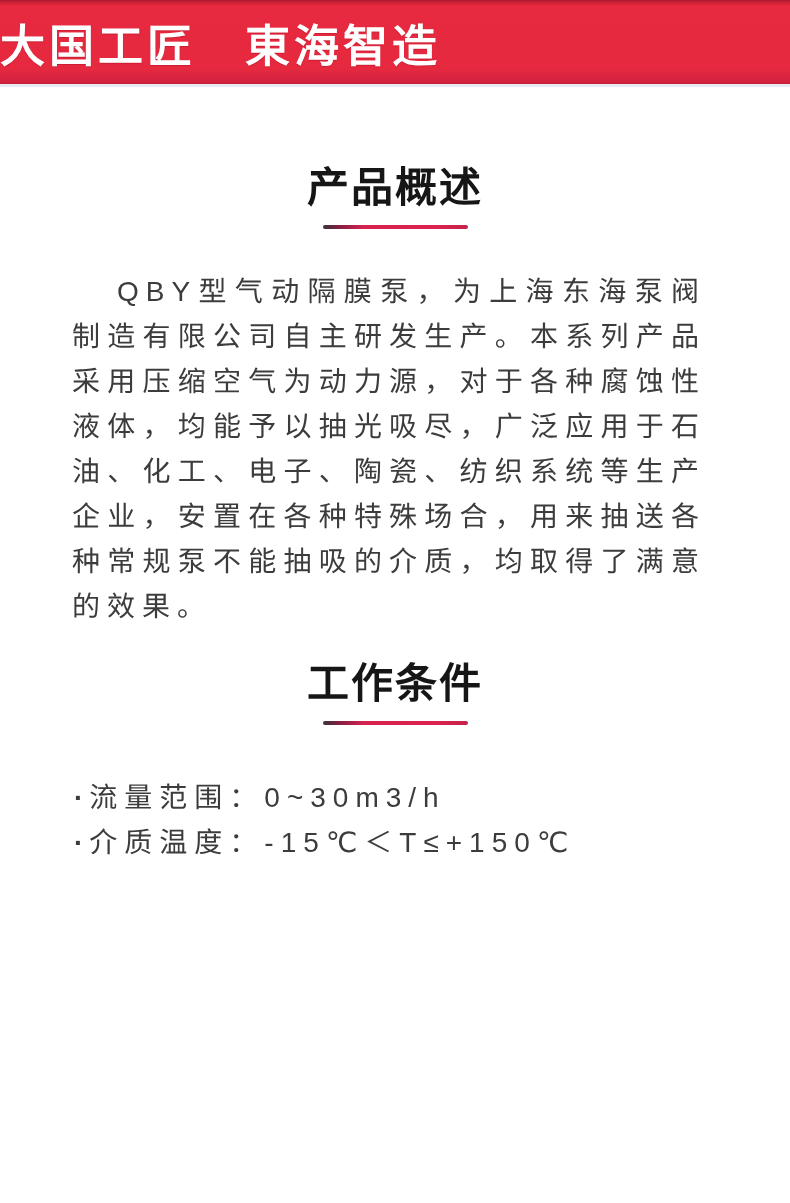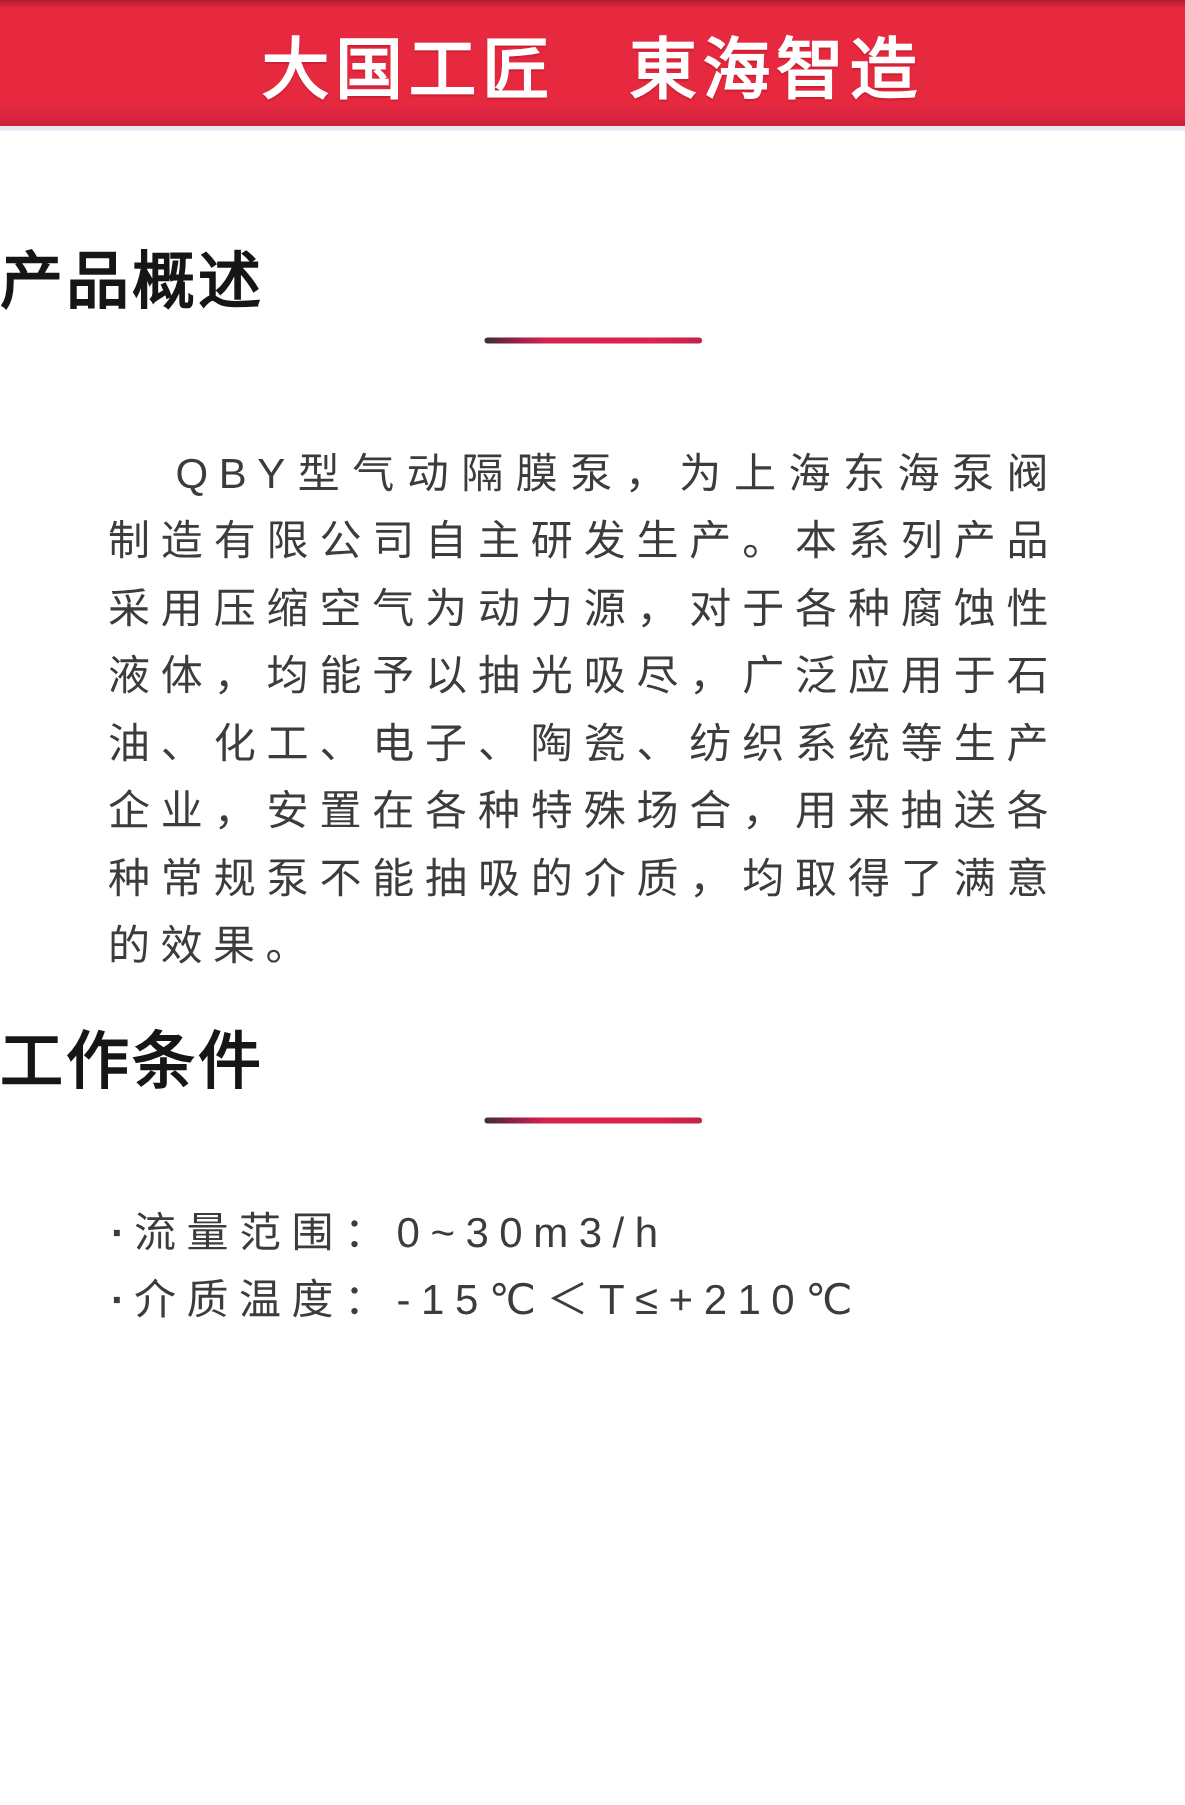--- a/index.html
+++ b/index.html
@@ -24,60 +24,59 @@
     background: var(--page-bg);
     overflow: hidden;
   }
 
   
   .banner {
     height: 87px;
     width: 100%;
     display: flex;
     align-items: center;
-    justify-content: center;
     background: linear-gradient(180deg,
       #aa1a30 0%, var(--banner-red-dark) 2%,
       #e8293f 7%, var(--banner-red) 82%,
       #d62342 94%, #cb2039 100%);
     border-bottom: 3px solid #e6ebf3;
   }
   .banner-title {
     color: var(--banner-text);
     font-size: 45px;
     font-weight: 800;
     letter-spacing: 4px;
     white-space: pre;
     text-shadow: 0 1px 1px rgba(120,0,20,0.25);
   }
 
   
   .section-heading {
     margin-top: 78px;
-    text-align: left;
+    text-align: center;
     font-size: 42px;
     line-height: 46px;
     font-weight: 800;
     letter-spacing: 2px;
     color: var(--heading-text);
   }
   .section-heading.second { margin-top: 32px; }
   .heading-underline {
     width: 145px;
     height: 4px;
     margin: 14px auto 0 auto;
     border-radius: 2px;
     background: linear-gradient(90deg,
       var(--underline-dark) 0%, #7d2142 10%,
       var(--underline-red) 28%, #dd2150 78%, #c22349 100%);
   }
 
   
   .overview-paragraph {
-    margin-top: 64px;
+    margin-top: 40px;
     padding: 0 84px 0 72px;
     text-indent: 45px;
     font-size: 28px;
     line-height: 45px;
     letter-spacing: 7px;
     text-align: justify;
     color: var(--body-text);
   }
 
   
@@ -114,17 +113,17 @@
     <div class="heading-underline"></div>
     <p class="overview-paragraph">QBY型气动隔膜泵，为上海东海泵阀制造有限公司自主研发生产。本系列产品采用压缩空气为动力源，对于各种腐蚀性液体，均能予以抽光吸尽，广泛应用于石油、化工、电子、陶瓷、纺织系统等生产企业，安置在各种特殊场合，用来抽送各种常规泵不能抽吸的介质，均取得了满意的效果。</p>
   </section>
 
   <section>
     <h2 class="section-heading second">工作条件</h2>
     <div class="heading-underline"></div>
 
     <ul class="conditions-list">
       <li class="condition-item"><span class="bullet">·</span><span>流量范围</span><span>：</span><span>0~30m3/h</span></li>
-      <li class="condition-item"><span class="bullet">·</span><span>介质温度</span><span>：</span><span>-15℃＜T≤+210℃</span></li>
+      <li class="condition-item"><span class="bullet">·</span><span>介质温度</span><span>：</span><span>-15℃＜T≤+150℃</span></li>
     </ul>
   </section>
 
 </div>
 
 </body></html>

